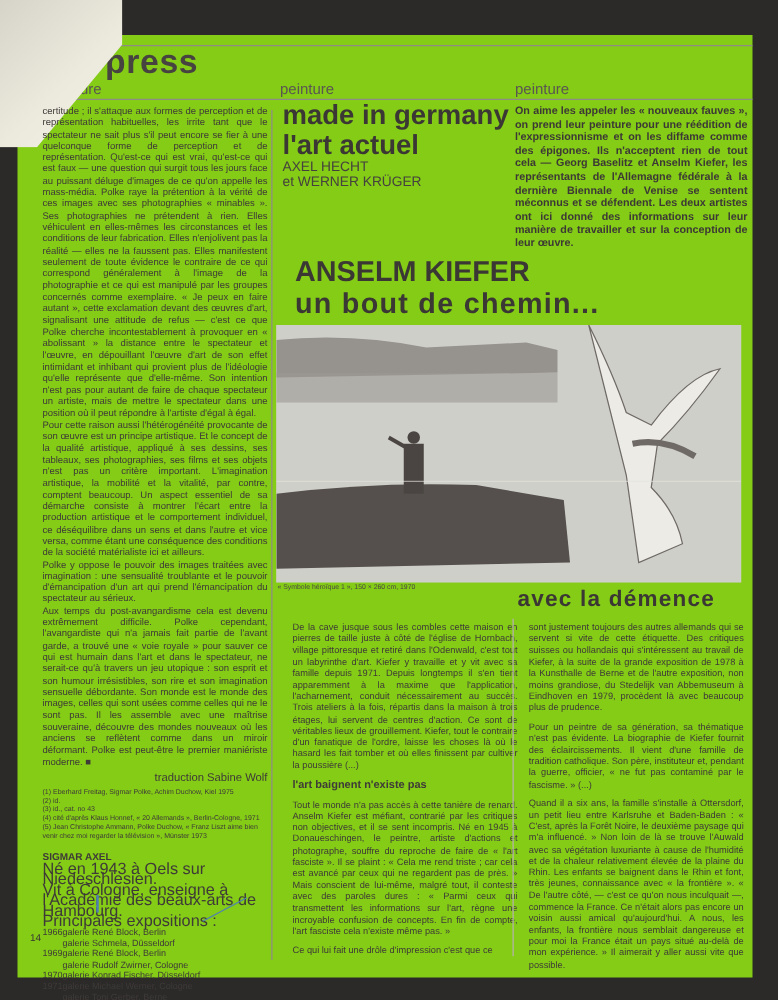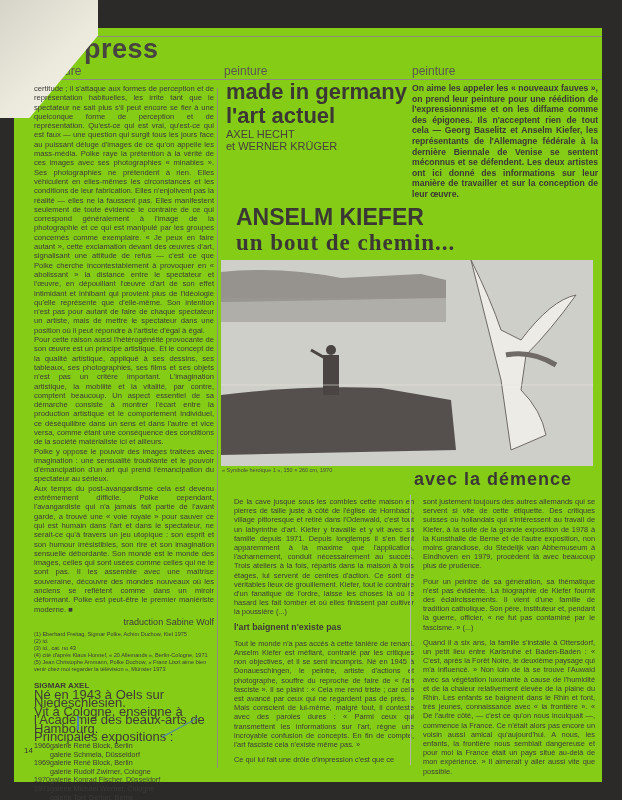--- a/index.html
+++ b/index.html
@@ -46,21 +46,20 @@
   .chapo {
     position: absolute; left: 398px; top: 55px; width: 186px; font-weight: bold; font-size: 8.6px; line-height: 10.6px;
     text-align: justify; color: #3c3836;
   }
   .kiefer-title {
     position: absolute; left: 222px; top: 178px; font-weight: bold; font-size: 23px; line-height: 23px; color: #3b3735;
   }
   .kiefer-sub {
     position: absolute; left: 222px; top: 203px; font-weight: bold; font-size: 23px; line-height: 23px; color: #3b3735;
     letter-spacing: 1px;
-    font-family: Liberation Serif, serif;
   }
   .photo {
     position: absolute; left: 207px; top: 232px; width: 372px; height: 206px; background: #ccccc6; overflow: hidden;
   }
   .caption { position: absolute; left: 208px; top: 439px; font-size: 5.5px; color: #4a4643; }
   .demence {
     position: absolute; left: 400px; top: 441px; font-weight: bold; font-size: 18px; color: #3b3735; letter-spacing: 1px;
   }
   .col2 { left: 220px; top: 469px; width: 180px; font-size: 7.4px; line-height: 9.2px; }
   .col3 { left: 409px; top: 469px; width: 172px; font-size: 7.4px; line-height: 9.2px; }

